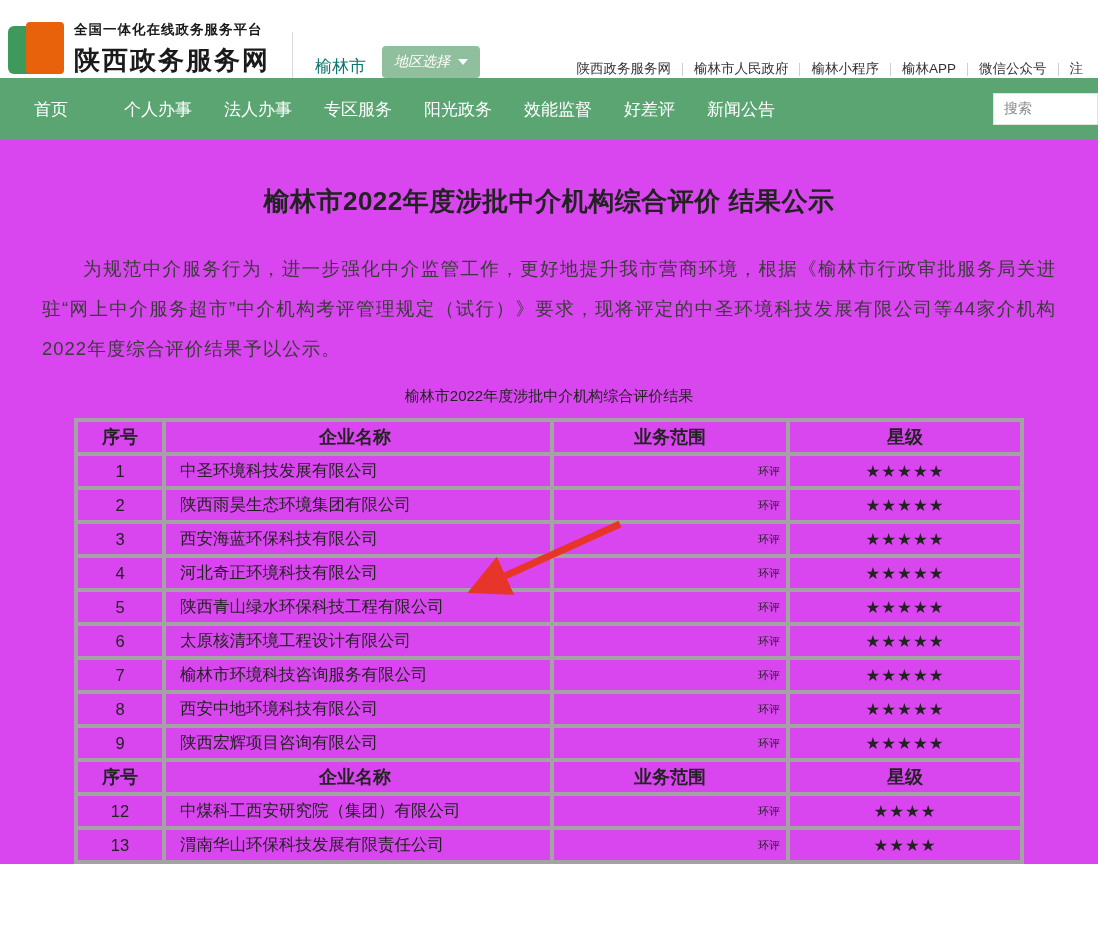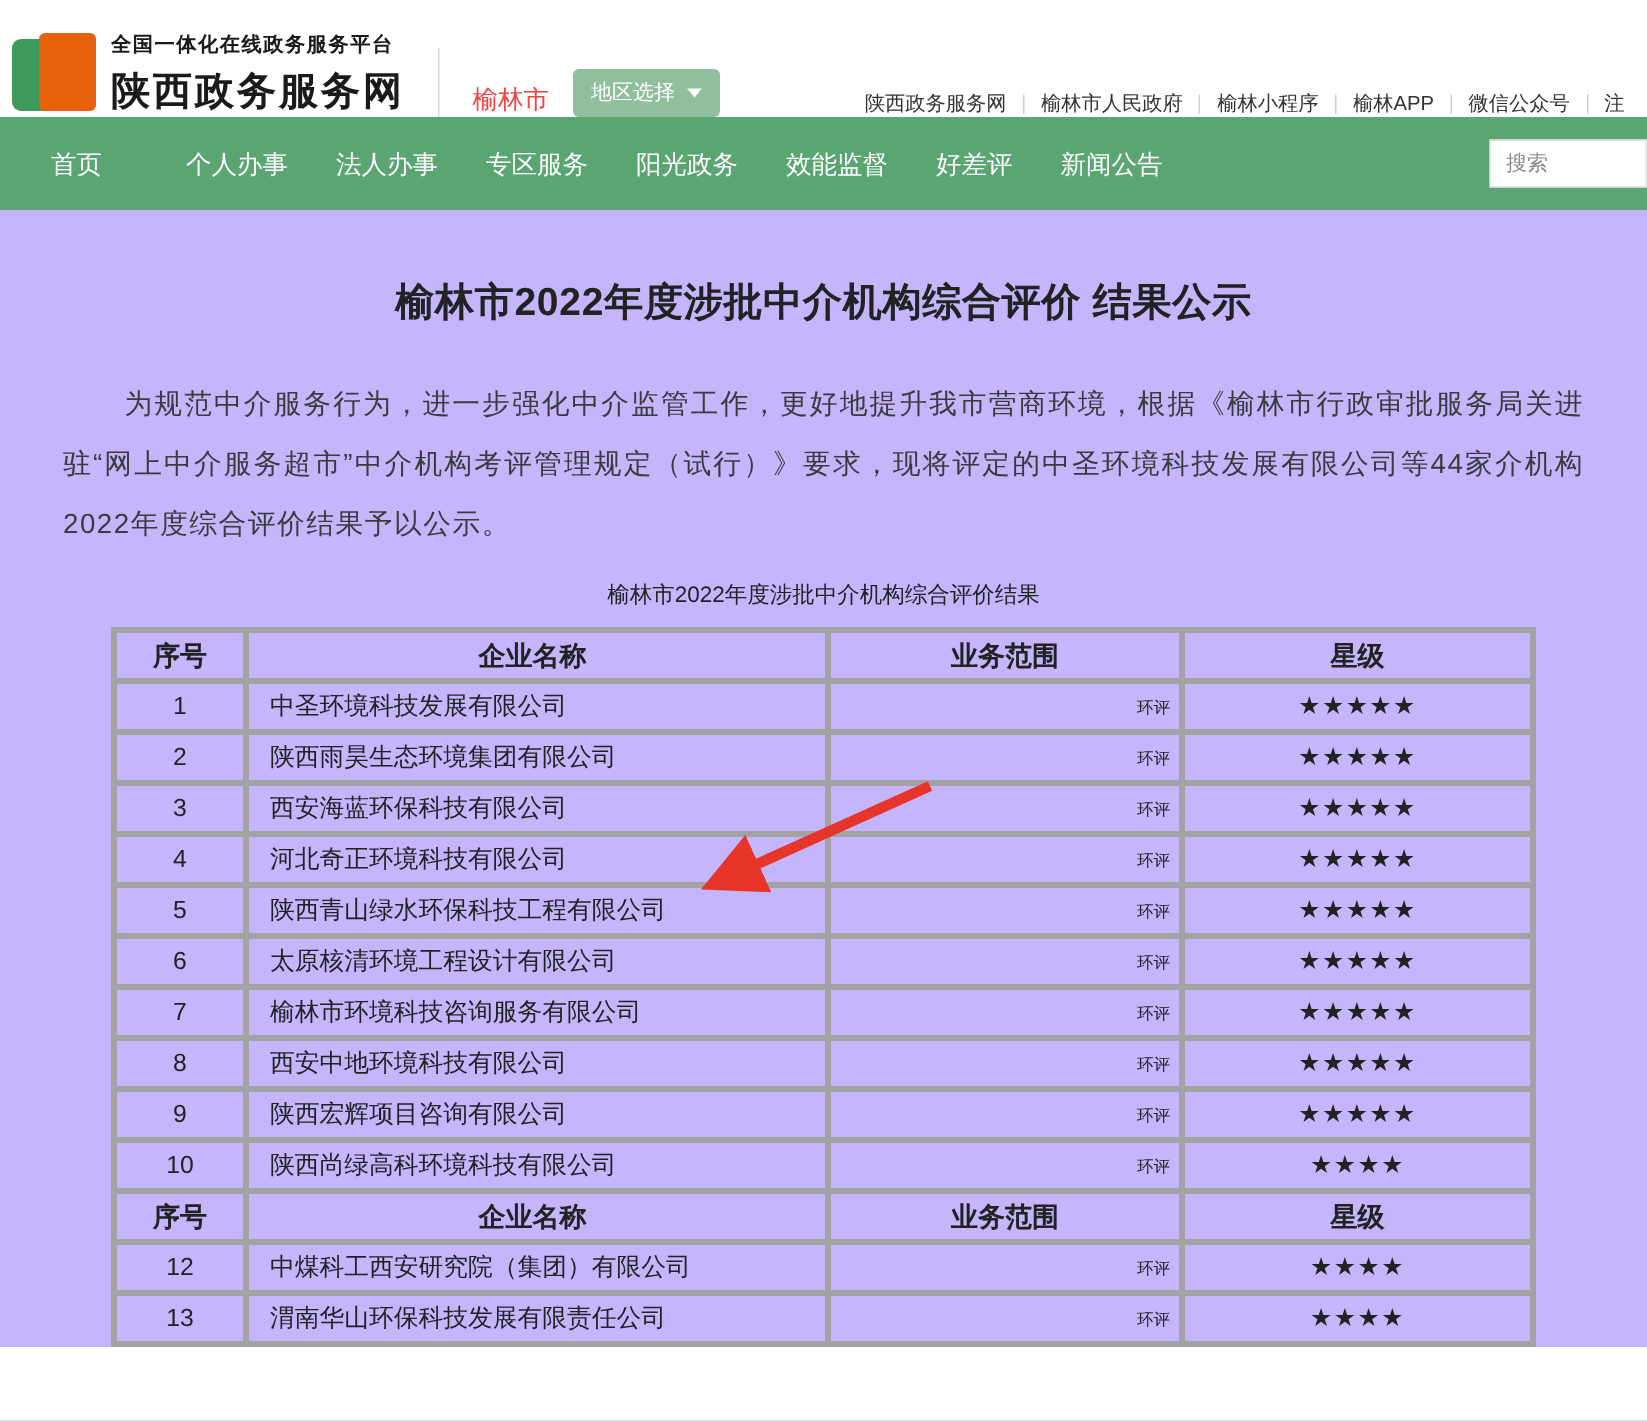--- a/index.html
+++ b/index.html
@@ -63,33 +63,34 @@
     letter-spacing: 2px;
   }
   .hdr-divider {
     width: 1px;
     height: 46px;
     background: #d8d8d8;
     margin: 0 22px 0 8px;
   }
   .city-name {
     font-size: 17px;
-    color: #ef4444;
+    color: #0f766e;
     margin-right: 16px;
   }
   .region-select {
     background: #8fbf9c;
     color: #ffffff;
     font-size: 14px;
     border-radius: 4px;
     padding: 7px 12px;
     display: flex;
     align-items: center;
     gap: 8px;
     white-space: nowrap;
+    font-style: italic;
   }
   .region-select .caret {
     width: 0; height: 0;
     border-left: 5px solid transparent;
     border-right: 5px solid transparent;
     border-top: 6px solid #ffffff;
   }
   .hdr-links {
     margin-left: auto;
     display: flex;
@@ -127,21 +128,21 @@
     border: 1px solid #e2e2e2;
     display: flex;
     align-items: center;
     padding-left: 10px;
     font-size: 14px;
     color: #8a8a8a;
   }
 
   
   .content {
-    background: #c4b5fd;
+    background: #d946ef;
     padding: 0 28px;
   }
   .doc-title {
     text-align: center;
     font-size: 26px;
     color: #222;
     font-weight: bold;
     padding: 44px 0 30px 0;
     letter-spacing: 0.5px;
   }
@@ -307,26 +308,20 @@
         <td class="c-name">西安中地环境科技有限公司</td>
         <td class="c-scope">环评</td>
         <td class="c-star stars">★★★★★</td>
       </tr>
       <tr>
         <td class="c-idx">9</td>
         <td class="c-name">陕西宏辉项目咨询有限公司</td>
         <td class="c-scope">环评</td>
         <td class="c-star stars">★★★★★</td>
       </tr>
-      <tr>
-        <td class="c-idx">10</td>
-        <td class="c-name">陕西尚绿高科环境科技有限公司</td>
-        <td class="c-scope">环评</td>
-        <td class="c-star stars">★★★★</td>
-      </tr>
 
       <tr class="head">
         <td class="c-idx">序号</td>
         <td class="c-name">企业名称</td>
         <td class="c-scope">业务范围</td>
         <td class="c-star">星级</td>
       </tr>
 
       <tr>
         <td class="c-idx">12</td>

